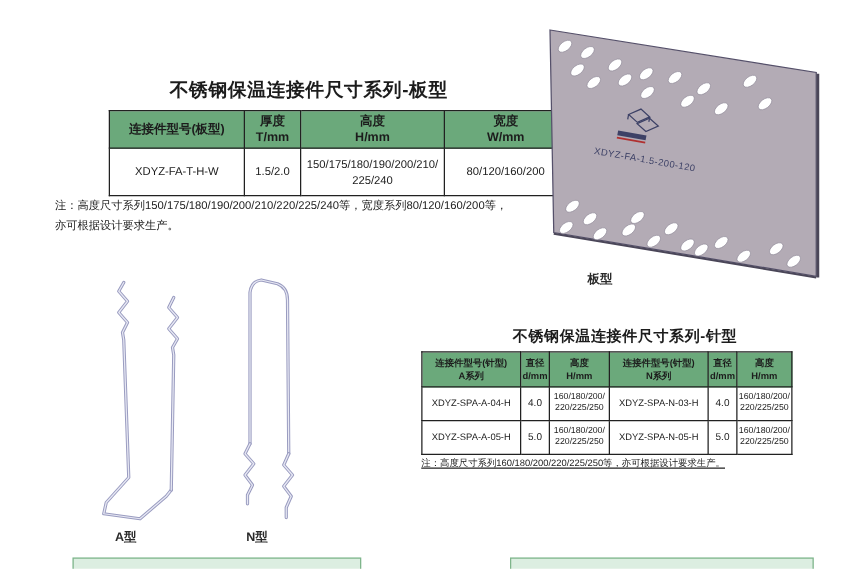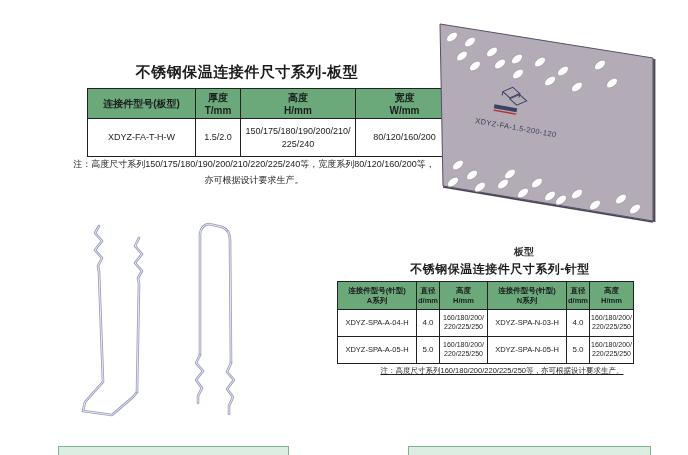--- a/index.html
+++ b/index.html
@@ -19,25 +19,25 @@
   #t1 { left:47px; top:88px; width:366px;margin-left:40px; }
   #t1 th { height:30px; font-size:10px; line-height:1.3; }
   #t1 td { height:38px; font-size:9px; line-height:1.35; }
 
   #t2 { left:337px; top:281px; width:296px; }
   #t2 th { height:28px; font-size:7.5px; line-height:1.25; }
   #t2 td { height:27px; font-size:7.5px; line-height:1.25;margin-left:20px; }
   #t2 td.num { font-size:8px; }
   #t2 td.hgt { font-size:7px; }
 
-  .note { color:#222222; font-size:9px; line-height:16px;text-align:center; }
+  .note { color:#222222; font-size:9px; line-height:16px; }
   #note1 { left:44px; top:156px; width:420px; }
   #note2 { left:337px; top:365px; width:330px; font-size:7.5px; line-height:11px;text-decoration:underline; }
 
-  .fig-caption { font-weight:bold; color:#2a2a2a; font-size:10px; text-align:right;margin-top:29px; }
+  .fig-caption { font-weight:bold; color:#2a2a2a; font-size:10px; text-align:left; }
   #cap-plate { left:470px; top:216px; width:64px; }
   #cap-a { left:92px; top:423px; width:40px; }
   #cap-n { left:197px; top:423px; width:40px; }
 
   #plate-svg { left:425px; top:13px; }
   #wires-svg { left:70px; top:220px; }
 
   .wire-outer { fill:none; stroke:#9A9CC0; stroke-width:2.6; stroke-linejoin:round; stroke-linecap:round; }
   .wire-inner { fill:none; stroke:#E7E8F4; stroke-width:1;   stroke-linejoin:round; stroke-linecap:round; }
 

